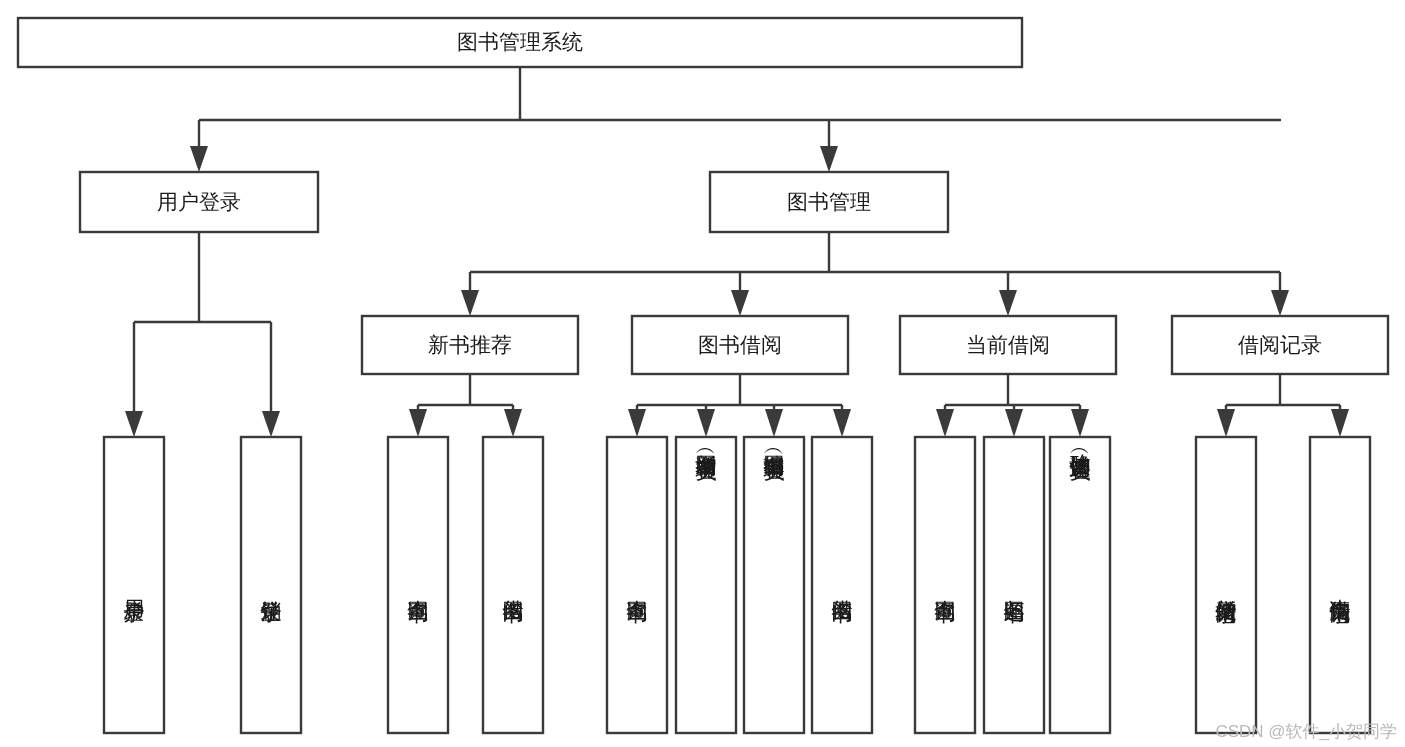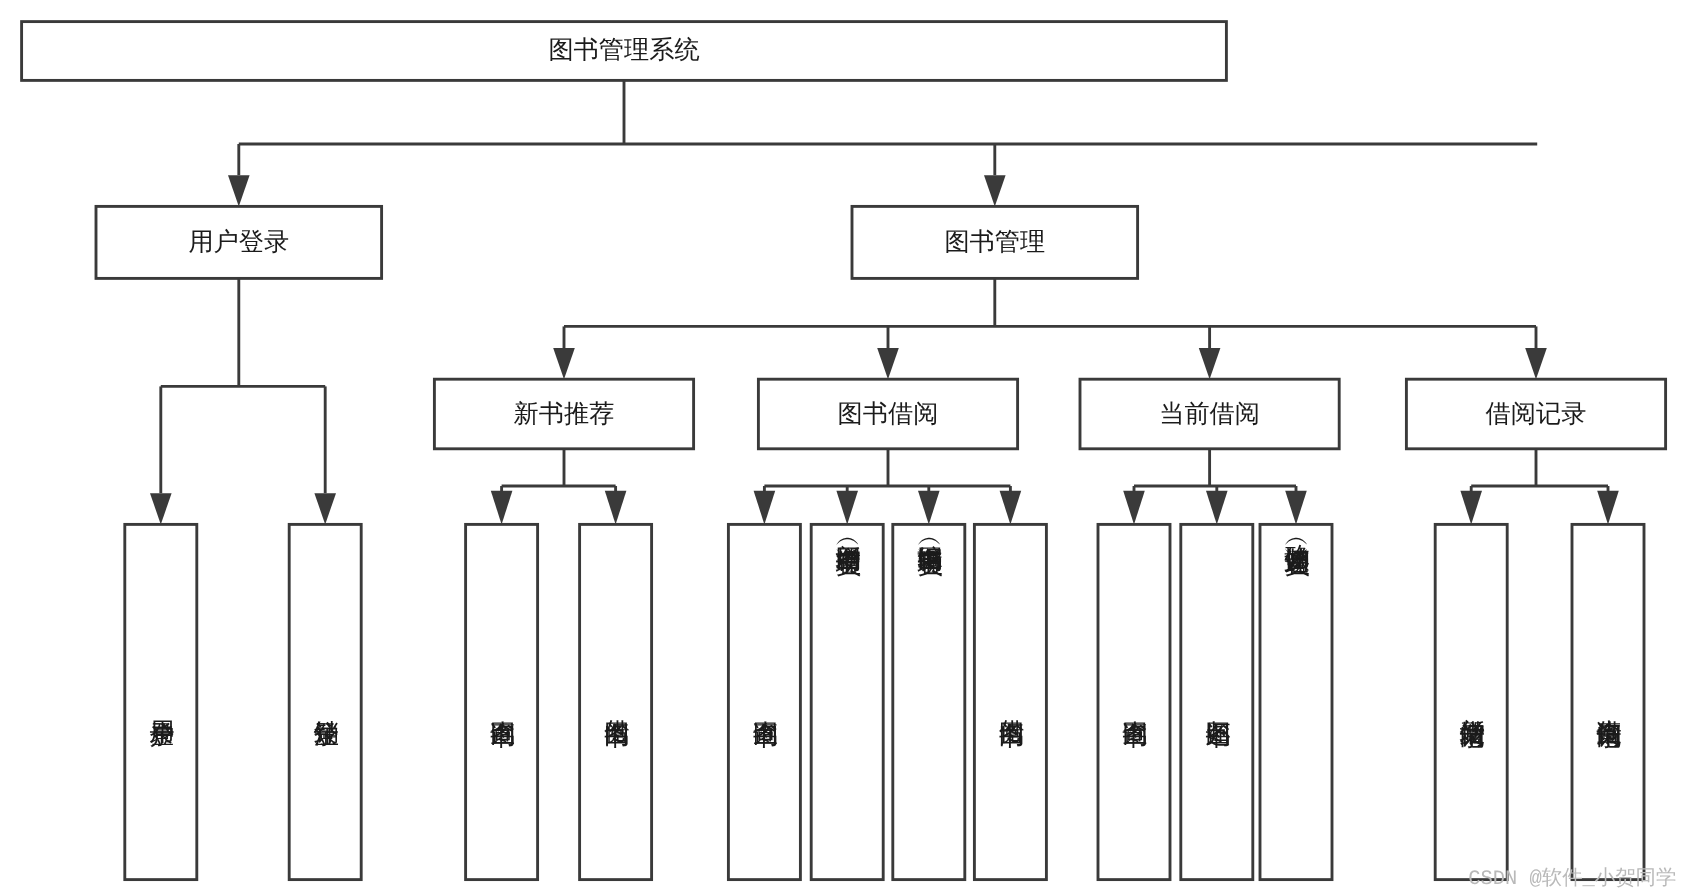--- a/index.html
+++ b/index.html
@@ -63,21 +63,21 @@
     font-family: "Liberation Sans", sans-serif;
     font-size: 21px;
     color: #1b1b1b;
     white-space: nowrap;
     display: block;
   }
   #watermark {
     position: absolute;
     right: 8px;
     bottom: 4px;
-    font-family: Liberation Mono, monospace;
+    font-family: Liberation Sans, sans-serif;
     font-size: 17px;
     color: #b9b9b9;
     white-space: nowrap;
     pointer-events: none;
   }
 </style>
 </head>
 <body>
 
 <div id="diagram-root">

